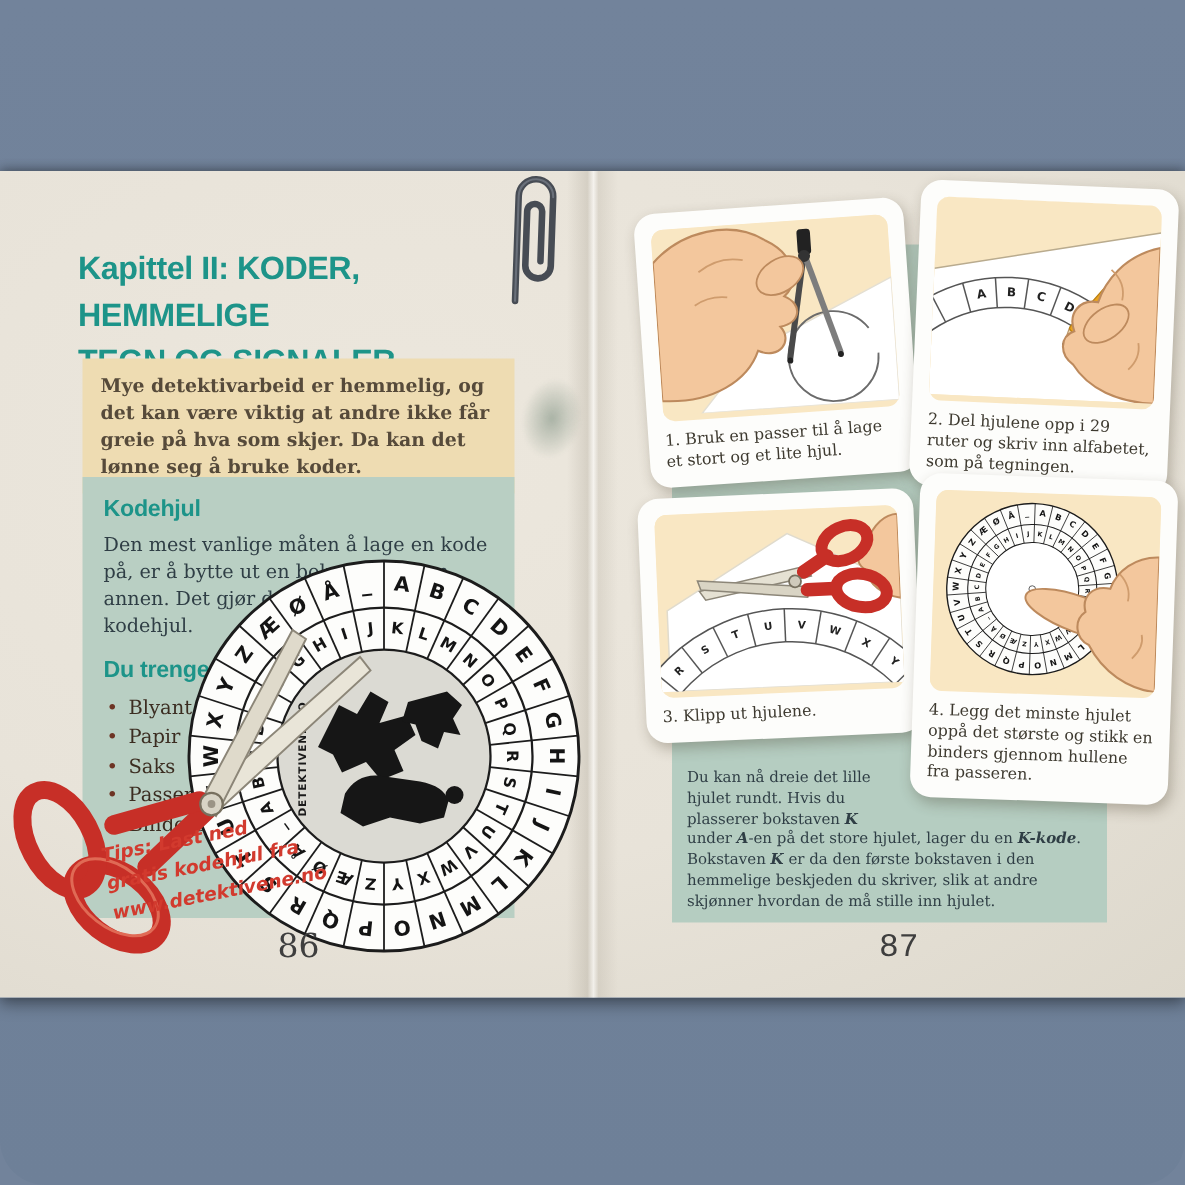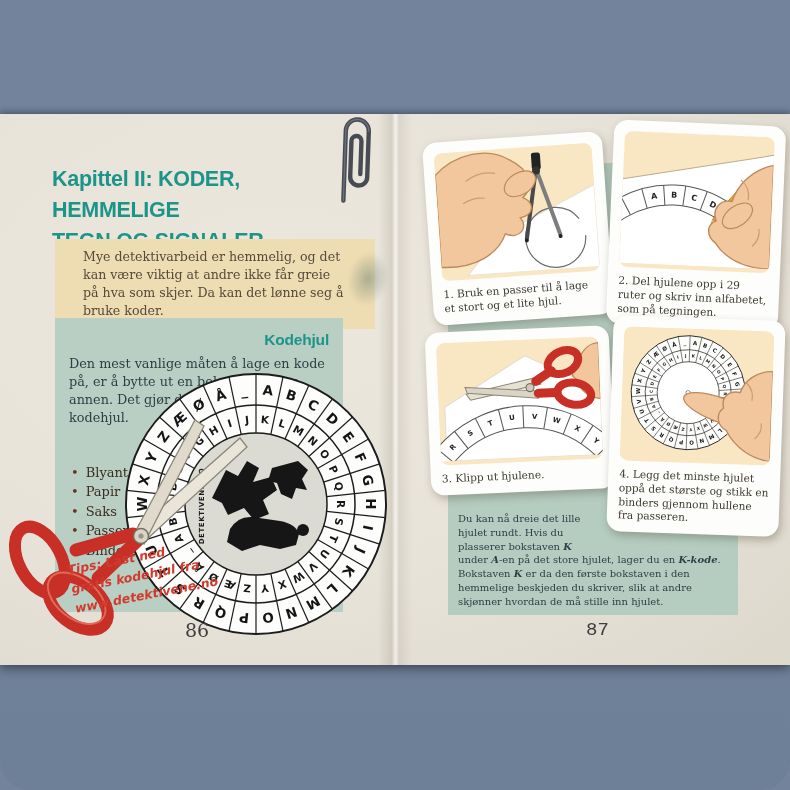--- a/index.html
+++ b/index.html
@@ -7,34 +7,34 @@
   .spread{position:absolute;left:0;top:114px;width:790px;height:551px;
     background:radial-gradient(ellipse at 35% 35%, #ece7dd 0%, #e8e3d9 55%, #ddd8cc 100%);
     box-shadow:0 4px 10px rgba(0,0,0,.4), 0 -2px 6px rgba(0,0,0,.25);}
   .gutter{position:absolute;left:378px;top:0;width:34px;height:100%;
     background:linear-gradient(to right, rgba(0,0,0,0) 0%, rgba(90,80,60,.14) 40%, rgba(255,255,255,.5) 52%, rgba(90,80,60,.10) 62%, rgba(0,0,0,0) 100%);}
   
   .chapter-title{position:absolute;left:52px;top:164px;width:310px;
     font-family:"Liberation Sans",sans-serif;font-weight:800;font-size:21.5px;line-height:1.45;
     color:#1d9489;letter-spacing:-0.3px;}
   .intro-box{position:absolute;left:55px;top:239px;width:264px;background:#eedcb2;
-    padding:9px 28px;font-size:12.6px;font-weight:normal;color:#564a3a;line-height:1.42;}
+    padding:9px 12px;font-size:12.6px;font-weight:bold;color:#564a3a;line-height:1.42;}
   .green-box{position:absolute;left:55px;top:318px;width:288px;height:294px;background:#b9cfc3;}
   .green-box .inner{padding:13px 14px;}
-  .sub-heading{font-family:"Liberation Sans",sans-serif;font-weight:800;font-size:15.5px;color:#1d9489;letter-spacing:-0.2px;text-align:right;}
+  .sub-heading{font-family:"Liberation Sans",sans-serif;font-weight:800;font-size:15.5px;color:#1d9489;letter-spacing:-0.2px;}
   .kh-text{margin-top:6px;width:262px;font-size:12.8px;color:#2f3e45;line-height:1.42;}
   .needs-heading{margin-top:10px;}
   ul.needs{margin:7px 0 0 2px;padding:0;list-style:none;}
   ul.needs li{font-size:13px;color:#3b2d21;line-height:1.5;}
   ul.needs li::before{content:"•";color:#6d3424;margin-right:7px;}
   .wheel-wrap{position:absolute;left:118px;top:366px;width:276px;height:276px;}
   .tip{position:absolute;left:70px;top:546px;width:150px;transform:rotate(-11deg);
     font-family:"DejaVu Sans",sans-serif;font-style:italic;font-weight:bold;
     font-size:12.5px;line-height:1.55;color:#d23a2e;}
-  .pagenum{position:absolute;font-size:19px;color:#3e3e3e;}
+  .pagenum{position:absolute;font-size:22px;color:#3e3e3e;}
   .pagenum.left{left:185px;top:619px;}
   .pagenum.right{left:586px;top:619px;font-family:Liberation Mono, monospace;}
   .smudge{position:absolute;left:348px;top:252px;width:40px;height:54px;border-radius:50% 60% 55% 45%;
     background:radial-gradient(closest-side, rgba(105,128,112,.5), rgba(105,128,112,0));
     filter:blur(1px);transform:rotate(12deg);}
   .paperclip{position:absolute;left:330px;top:104px;width:54px;height:100px;}
   .scissors-big{position:absolute;left:-10px;top:418px;width:280px;height:242px;}
   
   .green-box2{position:absolute;left:448px;top:163px;width:290px;height:452px;background:#b5cdc1;}
   .card{position:absolute;background:#fdfdfb;border-radius:14px;padding:11px 11px 9px 11px;

